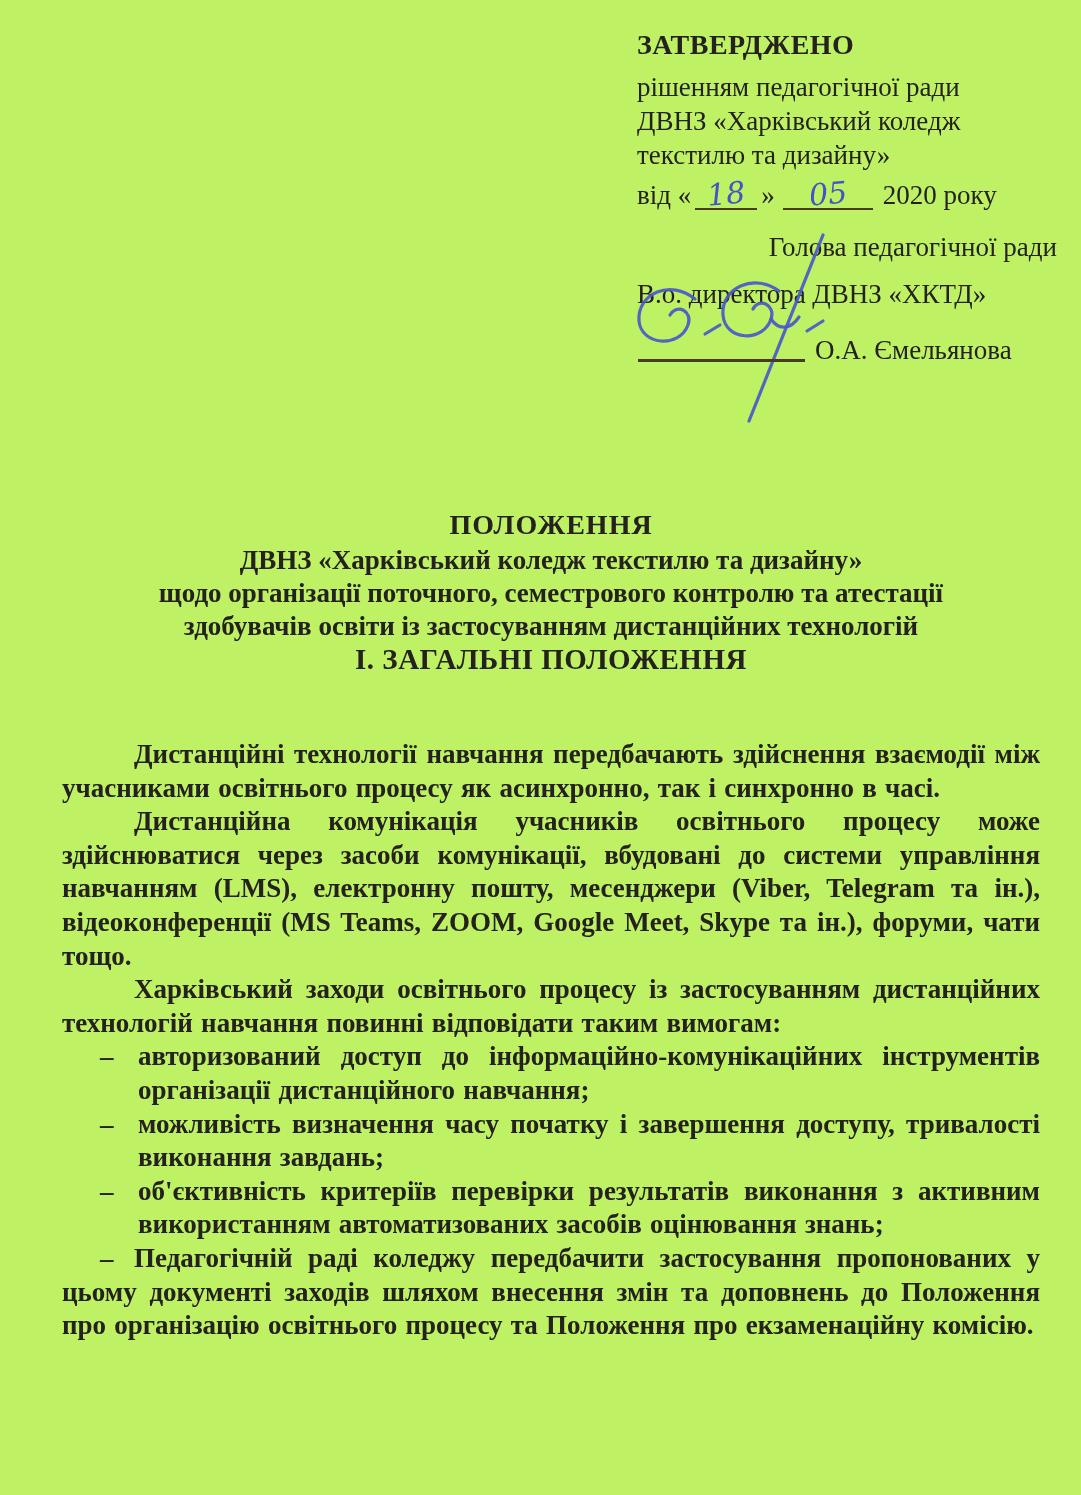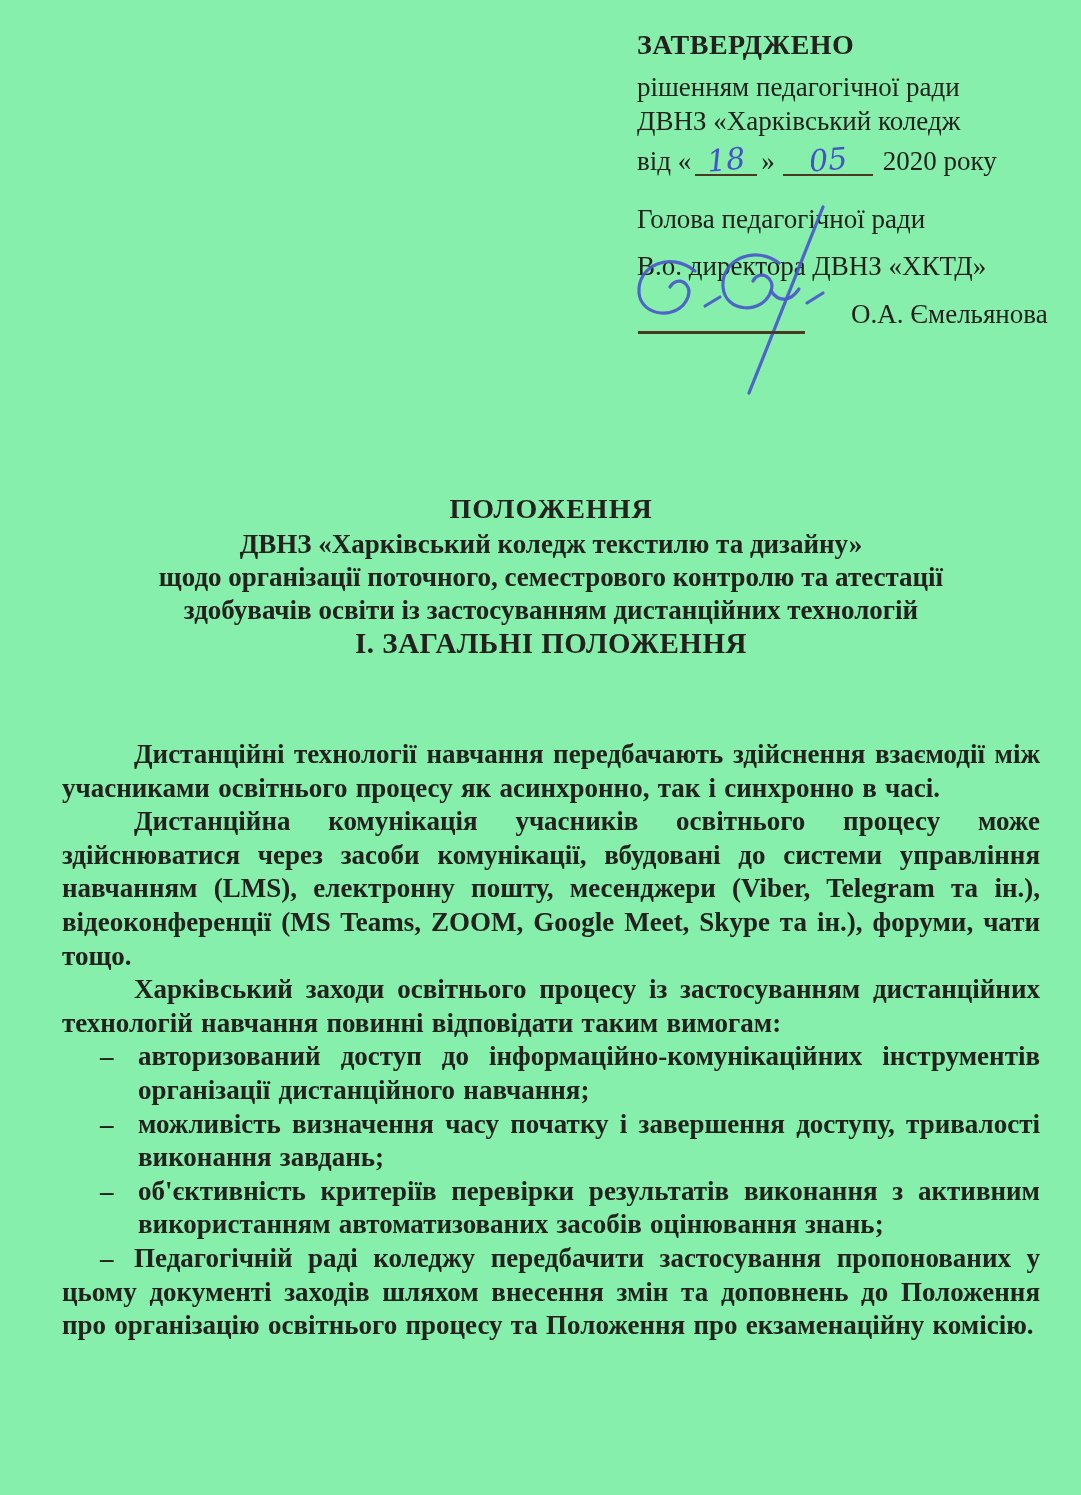--- a/index.html
+++ b/index.html
@@ -1,21 +1,21 @@
 <!DOCTYPE html>
 <html lang="uk"><head>
 <meta charset="utf-8">
 <style>
   html, body { margin: 0; padding: 0; background: #e8e8e8; }
   .page {
     position: relative;
     width: 1081px;
     height: 1495px;
     margin: 0 auto;
-    background: #86efac;
+    background: #bef264;
     font-family: "Liberation Serif", serif;
     color: #24211e;
     overflow: hidden;
   }
 
   
   .approval-block {
     position: absolute;
     left: 637px;
     top: 28px;
@@ -40,53 +40,53 @@
   .blank-day { width: 62px; margin: 0 4px; }
   .blank-month { width: 90px; margin: 0 10px 0 8px; }
   .hand {
     font-family: "DejaVu Serif", serif;
     font-style: italic;
     font-size: 30px;
     color: #4553c6;
     display: inline-block;
     transform: rotate(-5deg);
   }
-  .chair-line { margin-top: 24px; }
+  .chair-line { margin-top: 18px; text-align: right; }
   .director-line { margin-top: 13px; }
 
   .sig-row { position: relative; height: 76px; margin-top: 2px; }
   .sig-underline {
     position: absolute;
     left: 1px;
     top: 46px;
     width: 167px;
     border-top: 3px solid #493a26;
   }
-  .signer-name { position: absolute; left: 178px; top: 12px; white-space: nowrap; margin-left: 36px; }
+  .signer-name { position: absolute; left: 178px; top: 20px; white-space: nowrap; }
   .signature-svg {
     position: absolute;
     left: -6px;
     top: -80px;
     width: 232px;
     height: 192px;
     overflow: visible;
   }
   .signature-svg path {
     fill: none;
     stroke: #4b58c9;
     stroke-width: 3.2;
     stroke-linecap: round;
     opacity: 0.92;
   }
 
   
   .title-block {
     position: absolute;
     left: 62px;
-    top: 492px;
+    top: 508px;
     width: 978px;
     text-align: center;
     font-weight: bold;
     font-size: 27px;
     line-height: 33px;
   }
   .doc-title { font-size: 28px; letter-spacing: 1px; margin-bottom: 3px; }
   .section-heading {
     font-size: 29px;
     letter-spacing: 0.5px;
@@ -111,20 +111,21 @@
 </style>
 </head>
 <body>
 
 <div class="page">
 
   <div class="approval-block">
     <div class="approved-stamp">ЗАТВЕРДЖЕНО</div>
     <div>рішенням педагогічної ради</div>
     <div>ДВНЗ «Харківський коледж</div>
+    <div>текстилю та дизайну»</div>
     <div class="date-line"><span>від «</span><span class="blank blank-day"><span class="hand">18</span></span><span>»</span><span class="blank blank-month"><span class="hand">05</span></span><span>2020 року</span></div>
     <div class="chair-line">Голова педагогічної ради</div>
     <div class="director-line">В.о. директора ДВНЗ «ХКТД»</div>
 
     <div class="sig-row">
       <svg class="signature-svg" viewBox="0 0 232 192" xmlns="http://www.w3.org/2000/svg" aria-hidden="true">
         <path d="M 64 66 C 40 46, 6 60, 8 88 C 10 112, 48 116, 57 92 C 62 78, 46 70, 39 82"></path>
         <path d="M 74 101 l 15 -9"></path>
         <path d="M 148 58 C 124 40, 90 54, 92 82 C 94 108, 132 110, 140 86 C 145 72, 128 64, 122 76"></path>
         <path d="M 140 86 C 148 98, 160 96, 168 84"></path>

